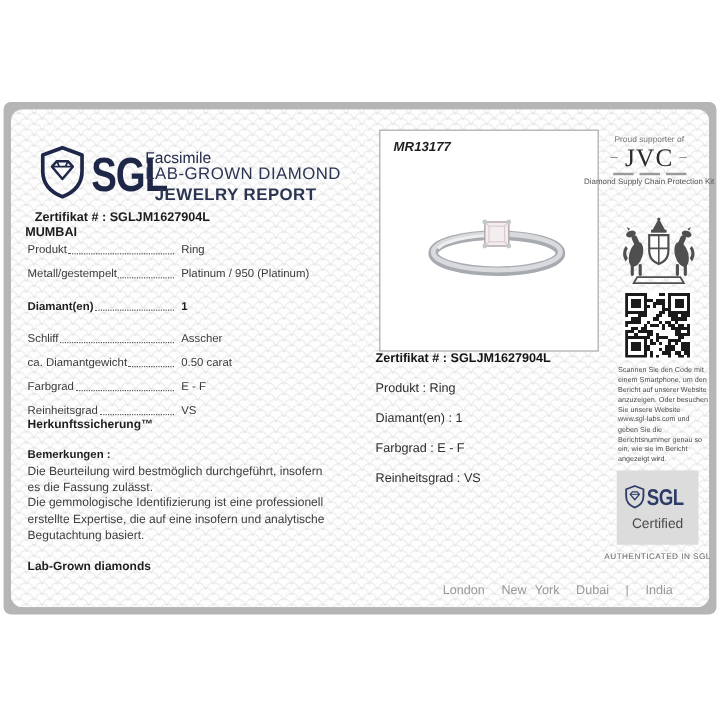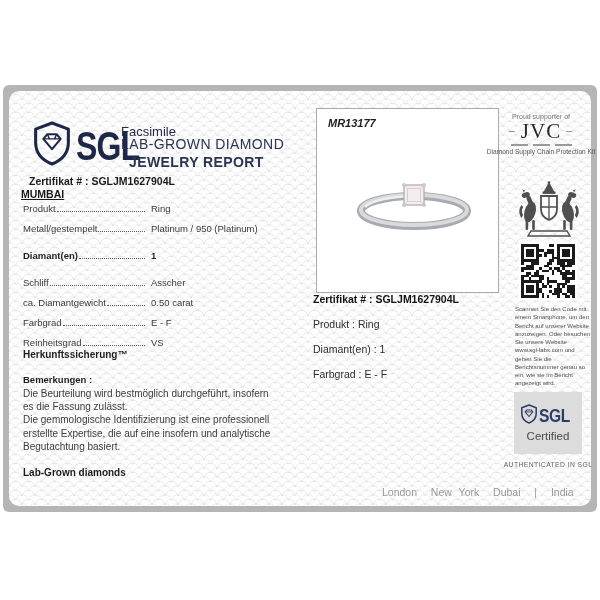--- a/index.html
+++ b/index.html
@@ -32,21 +32,21 @@
     font-size:40px;font-weight:bold;color:#1e2747;letter-spacing:-1px;
     transform:scaleX(.8);transform-origin:left center;margin-left:3px;line-height:1;
   }
   .titleblock{left:112px;top:34px;line-height:1;}
   .facs{font-size:13px;font-weight:normal;color:#232c49;margin-bottom:0px;}
   .t1{font-size:14px;color:#2b3552;letter-spacing:.4px;margin-top:-1px;}
   .t2{font-size:14px;color:#2b3552;letter-spacing:.4px;margin-top:4px;margin-left:8px;font-weight:bold;}
   
   .certhead{left:12px;top:84px;color:#1b1b1b;}
   .certline{font-size:10.5px;font-weight:bold;padding-left:8px;}
-  .cityline{font-size:10.5px;font-weight:bold;margin-top:1px;text-decoration:underline;}
+  .cityline{font-size:10.5px;font-weight:bold;margin-top:1px;}
   .specs{left:14px;top:108px;width:268px;color:#3a3a3a;font-size:9.5px;}
   .lrow{display:flex;align-items:flex-end;margin-top:9px;}
   .lrow.first{margin-top:4px;}
   .lrow.gapbig{margin-top:16px;}
   .labwrap{display:flex;width:124px;flex:0 0 124px;align-items:flex-end;}
   .lab{white-space:nowrap;}
   .dots{flex:1;border-bottom:1.4px dotted #5a5a5a;margin:0 2px 2px 1px;height:1px;}
   .val{padding-left:4px;white-space:nowrap;}
   .boldrow{font-weight:bold;color:#1e1e1e;}
   .origin{left:14px;top:258px;display:flex;font-size:10px;font-weight:bold;color:#1e1e1e;flex-direction:column;}
@@ -74,21 +74,21 @@
   .rrow{margin-bottom:13px;white-space:nowrap;}
   .rrow.boldrow{font-weight:bold;color:#141414;}
   .sep{white-space:pre;}
   
   .badge{left:505px;top:301px;width:68px;height:62px;background:#dcdcdc;display:flex;flex-direction:column;align-items:center;justify-content:center;}
   .badgerow{display:flex;align-items:center;}
   .badgesgl{font-size:19px;font-weight:bold;color:#2e3c68;letter-spacing:-.5px;transform:scaleX(.82);transform-origin:left center;margin-left:1px;}
   .badgecert{font-size:11.5px;color:#4a4a4a;margin-top:2px;}
   .auth{left:483px;top:370px;width:112px;text-align:center;font-size:6.8px;letter-spacing:.4px;color:#666;}
   
-  .cities{left:360px;top:395px;width:140px;text-align:left;font-size:10.5px;color:#999;word-spacing:4px;white-space:pre;margin-left:13px;}
+  .cities{left:360px;top:395px;width:140px;text-align:left;font-size:10.5px;color:#999;word-spacing:4px;white-space:pre;}
 </style>
 </head>
 <body>
 
 <div class="stage">
   <div class="frame"></div>
   <div class="card">
 
     <div class="abs brand">
       <span>
@@ -487,20 +487,21 @@
           <rect x="20" y="20" width="1" height="1"></rect>
         </svg>
     </div>
     <div class="abs qrcaption">Scannen Sie den Code mit einem Smartphone, um den Bericht auf unserer Website anzuzeigen. Oder besuchen Sie unsere Website www.sgl-labs.com und geben Sie die Berichtsnummer genau so ein, wie sie im Bericht angezeigt wird.</div>
 
     <div class="abs rdetails">
       <div class="rrow boldrow"><span>Zertifikat #</span><span class="sep"> : </span><span>SGLJM1627904L</span></div>
       <div class="rrow"><span>Produkt</span><span class="sep"> : </span><span>Ring</span></div>
       <div class="rrow"><span>Diamant(en)</span><span class="sep"> : </span><span>1</span></div>
       <div class="rrow"><span>Farbgrad</span><span class="sep"> : </span><span>E - F</span></div>
+      <div class="rrow"><span>Reinheitsgrad</span><span class="sep"> : </span><span>VS</span></div>
     </div>
 
     <div class="abs badge">
       <div class="badgerow">
         <span>
           <svg width="18" height="20" viewBox="0 0 40 44">
             <path d="M20 2 L36 8 V21 C36 32.5 29 38.5 20 42 C11 38.5 4 32.5 4 21 V8 Z" fill="none" stroke="#2e3c68" stroke-width="3.4" stroke-linejoin="round"></path>
             <path d="M15.5 13 H24.5 L28.5 17.5 L20 27.5 L11.5 17.5 Z" fill="none" stroke="#2e3c68" stroke-width="2.4" stroke-linejoin="round"></path>
             <path d="M11.5 17.5 H28.5" fill="none" stroke="#2e3c68" stroke-width="1.8"></path>
           </svg>

